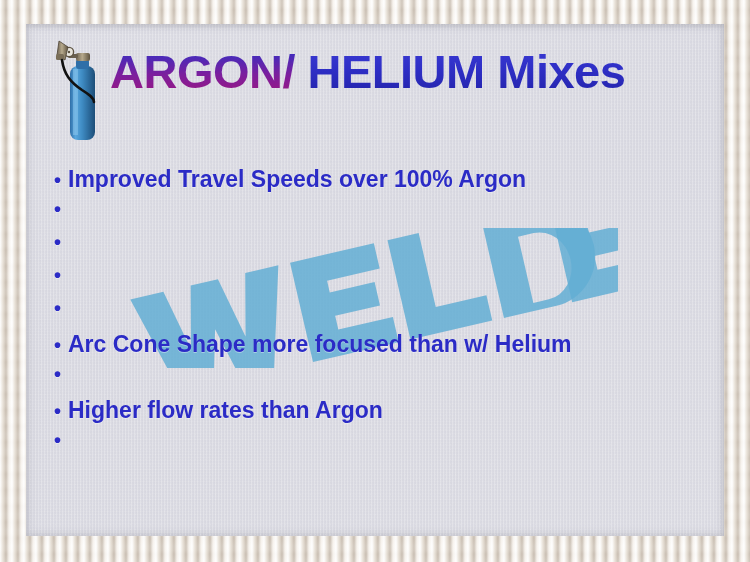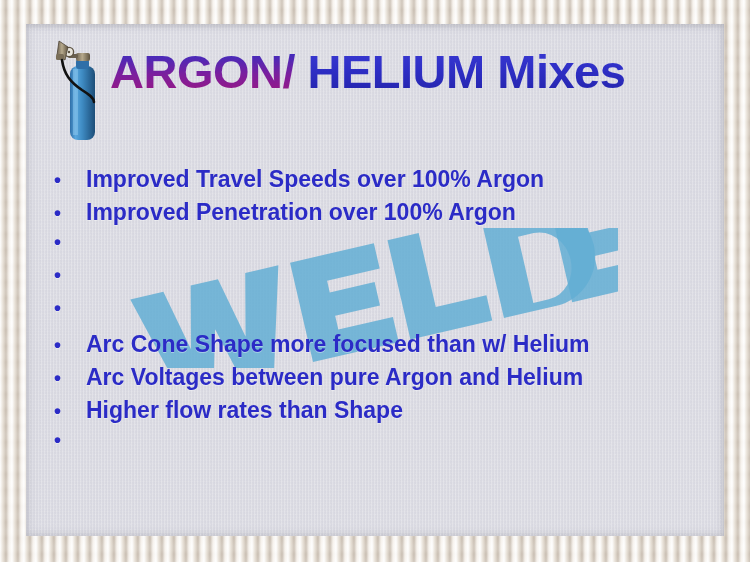--- a/index.html
+++ b/index.html
@@ -162,21 +162,20 @@
   }
   .bullet-mark {
     width: 14px;
     flex: 0 0 14px;
     font-size: 20px;
     line-height: 1;
     color: #2b2bc6;
   }
   .bullet-text {
     flex: 0 0 auto;
-    margin-left: 18px;
   }
 </style>
 </head>
 <body>
 
 <div id="slide">
 
   <div class="weld-border"></div>
 
   <div class="inner-panel">
@@ -244,21 +243,20 @@
 
     <div class="bullets">
 
       <div class="bullet-line">
         <span class="bullet-mark">•</span>
         <span class="bullet-text">Improved Travel Speeds over 100% Argon</span>
       </div>
 
       <div class="bullet-line">
         <span class="bullet-mark">•</span>
-        <span class="bullet-text">Improved Penetration over 100% Argon</span>
       </div>
 
       <div class="bullet-line">
         <span class="bullet-mark">•</span>
       </div>
 
       <div class="bullet-line">
         <span class="bullet-mark">•</span>
       </div>
 
@@ -266,26 +264,25 @@
         <span class="bullet-mark">•</span>
       </div>
 
       <div class="bullet-line">
         <span class="bullet-mark">•</span>
         <span class="bullet-text">Arc Cone Shape more focused than w/ Helium</span>
       </div>
 
       <div class="bullet-line">
         <span class="bullet-mark">•</span>
-        <span class="bullet-text">Arc Voltages between pure Argon and Helium</span>
-      </div>
-
-      <div class="bullet-line">
-        <span class="bullet-mark">•</span>
-        <span class="bullet-text">Higher flow rates than Shape</span>
+      </div>
+
+      <div class="bullet-line">
+        <span class="bullet-mark">•</span>
+        <span class="bullet-text">Higher flow rates than Argon</span>
       </div>
 
       <div class="bullet-line">
         <span class="bullet-mark">•</span>
       </div>
 
     </div>
   </div>
 </div>
 

